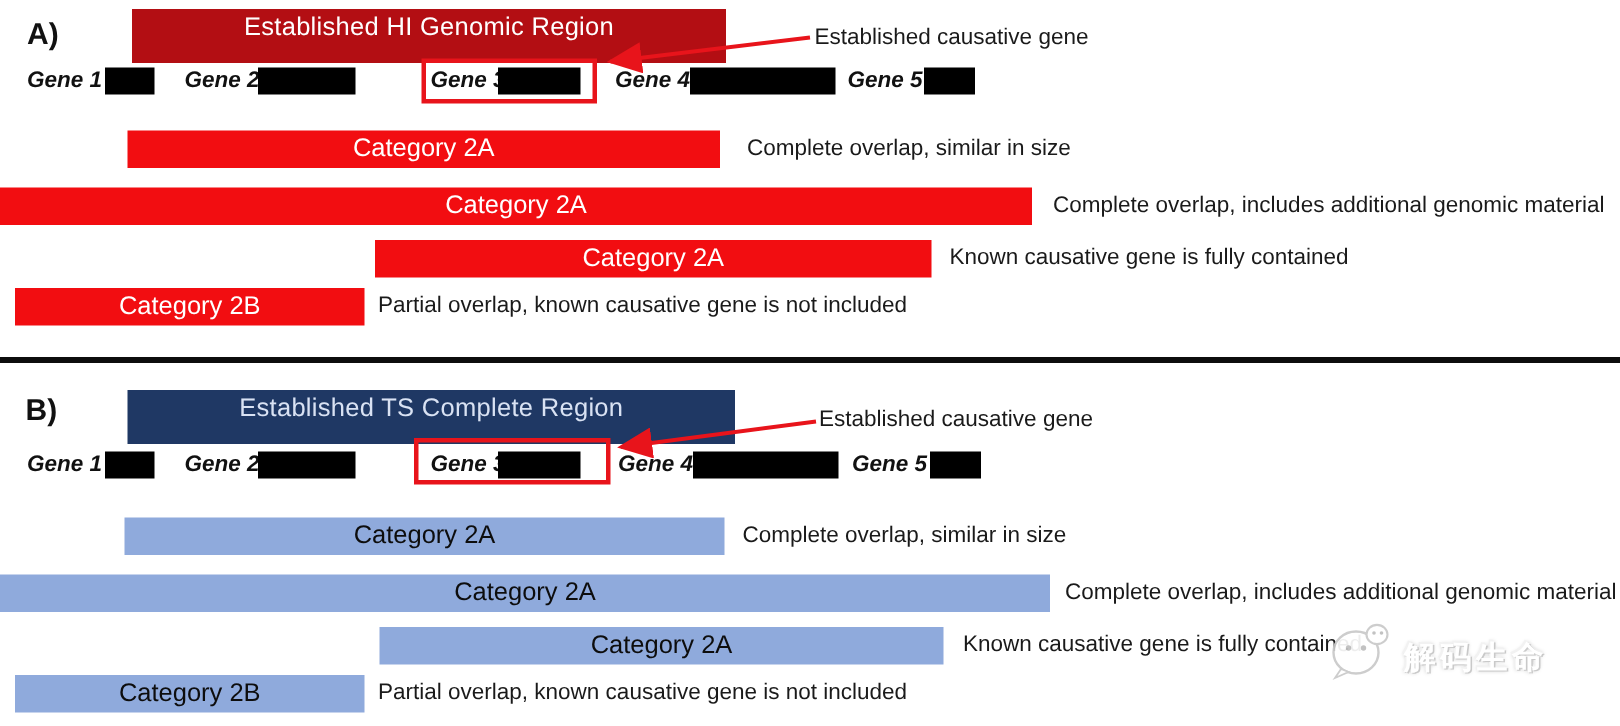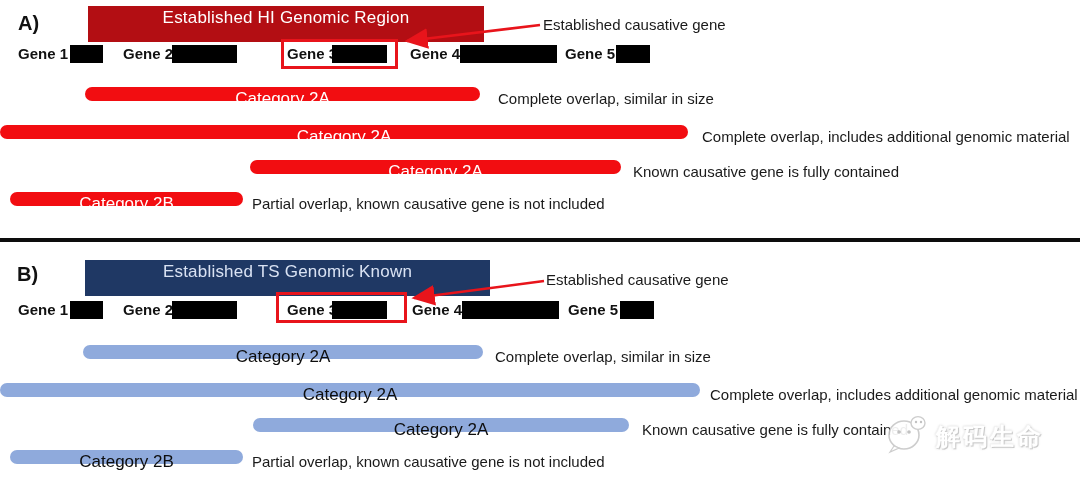--- a/index.html
+++ b/index.html
@@ -8,35 +8,35 @@
     font-family:"Liberation Sans",sans-serif;overflow:hidden;
   }
   .abs{position:absolute;}
   .panel-label{font-size:20px;font-weight:700;color:#111;}
   .region-bar{
     height:36px;line-height:23px;text-align:center;
     font-size:17px;letter-spacing:.2px;
   }
   .region-bar.hi{background:#B30E13;color:#ffffff;}
   .region-bar.ts{background:#1F3864;color:#D9E2F3;}
-  .gene-label{font-size:15px;font-weight:600;color:#111;line-height:18px;}
+  .gene-label{font-style:italic;font-size:15px;font-weight:600;color:#111;line-height:18px;}
   .gene-box{background:#000;height:18px;}
   .hl-rect{box-sizing:border-box;border:3px solid #E8141B;background:transparent;}
   .callout{font-size:15px;color:#1a1a1a;line-height:16px;white-space:nowrap;}
   .cat-bar{
-    height:14px;line-height:23px;text-align:center;font-size:17px;white-space:nowrap;border-radius:11px;
+    height:25px;line-height:23px;text-align:center;font-size:17px;white-space:nowrap;
   }
   .cat-bar.red{background:#F20D11;color:#ffffff;}
   .cat-bar.blue{background:#8FAADC;color:#0d0d0d;}
   .desc{font-size:15px;color:#1a1a1a;line-height:23px;white-space:nowrap;}
   .divider{background:#0d0d0d;height:4px;left:0;width:1080px;}
   .overlay{position:absolute;left:0;top:0;pointer-events:none;}
   .wm{display:flex;align-items:center;gap:6px;}
   .wm-text{
-    font-size:24px;font-weight:700;color:#ffffff;letter-spacing:3px;white-space:nowrap;
+    font-size:21px;font-weight:700;color:#ffffff;letter-spacing:3px;white-space:nowrap;
     text-shadow:1px 1px 0 #c9c9c9, -1px -1px 0 #f2f2f2, 0 0 3px #bdbdbd;
   }
 </style>
 </head>
 <body>
 
 <div id="canvas">
 
   <div class="abs panel-label" style="left:18px;top:12px;">A)</div>
 
@@ -66,21 +66,21 @@
   <div class="abs cat-bar red" style="left:250px;top:160px;width:371px;">Category 2A</div>
   <div class="abs desc" style="left:633px;top:160px;">Known causative gene is fully contained</div>
 
   <div class="abs cat-bar red" style="left:10px;top:192px;width:233px;">Category 2B</div>
   <div class="abs desc" style="left:252px;top:192px;">Partial overlap, known causative gene is not included</div>
 
   <div class="abs divider" style="top:238px;"></div>
 
   <div class="abs panel-label" style="left:17px;top:263px;">B)</div>
 
-  <div class="abs region-bar ts" style="left:85px;top:260px;width:405px;">Established TS Genomic Known</div>
+  <div class="abs region-bar ts" style="left:85px;top:260px;width:405px;">Established TS Complete Region</div>
 
   <div class="abs gene-label" style="left:18px;top:301px;">Gene 1</div>
   <div class="abs gene-box" style="left:70px;top:301px;width:33px;"></div>
   <div class="abs gene-label" style="left:123px;top:301px;">Gene 2</div>
   <div class="abs gene-box" style="left:172px;top:301px;width:65px;"></div>
   <div class="abs gene-label" style="left:287px;top:301px;">Gene 3</div>
   <div class="abs gene-box" style="left:332px;top:301px;width:55px;"></div>
   <div class="abs gene-label" style="left:412px;top:301px;">Gene 4</div>
   <div class="abs gene-box" style="left:462px;top:301px;width:97px;"></div>
   <div class="abs gene-label" style="left:568px;top:301px;">Gene 5</div>

